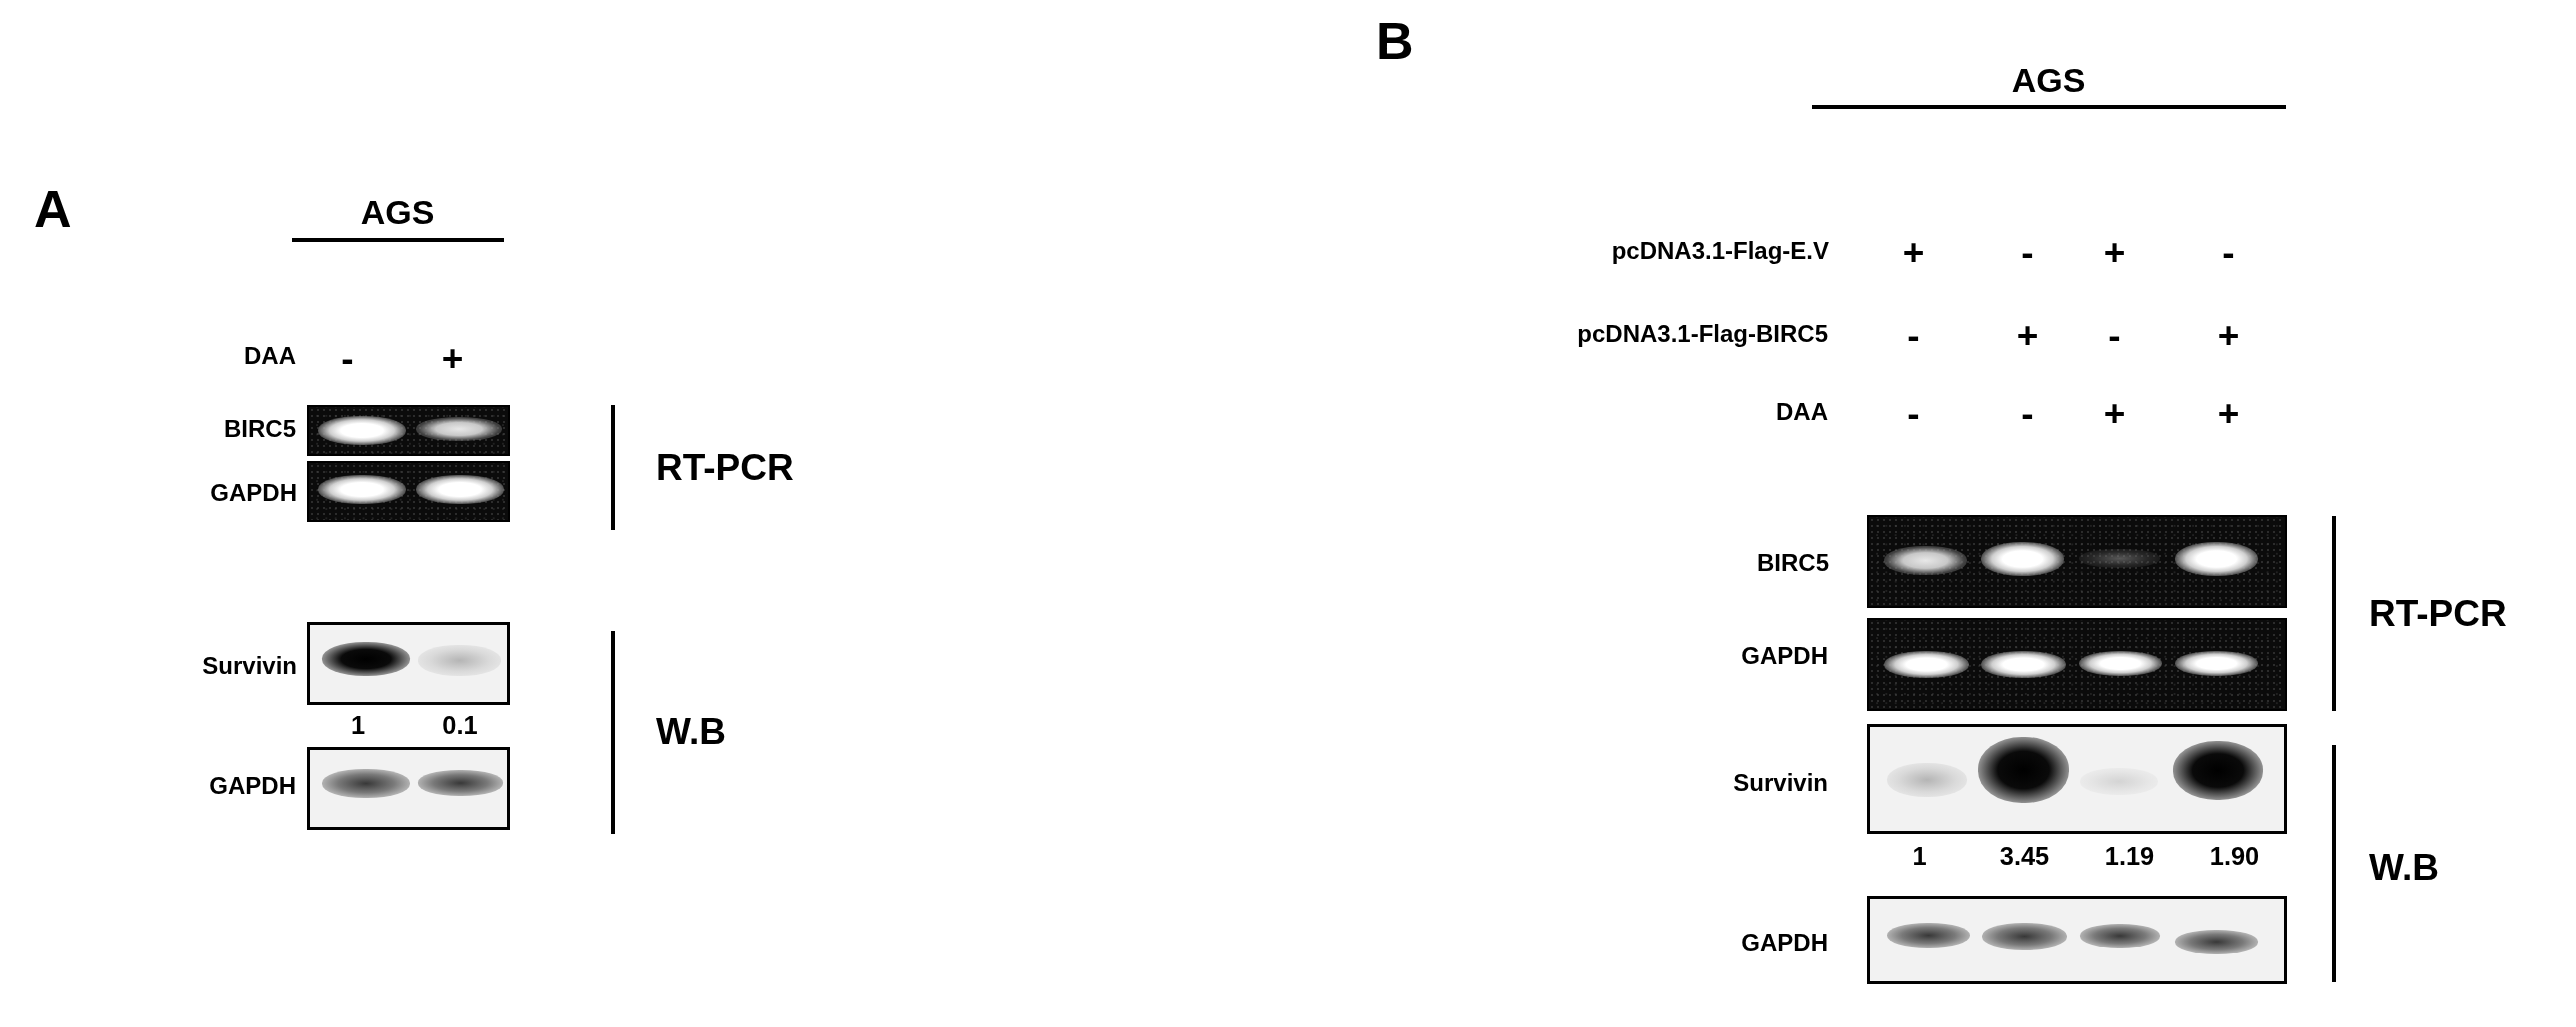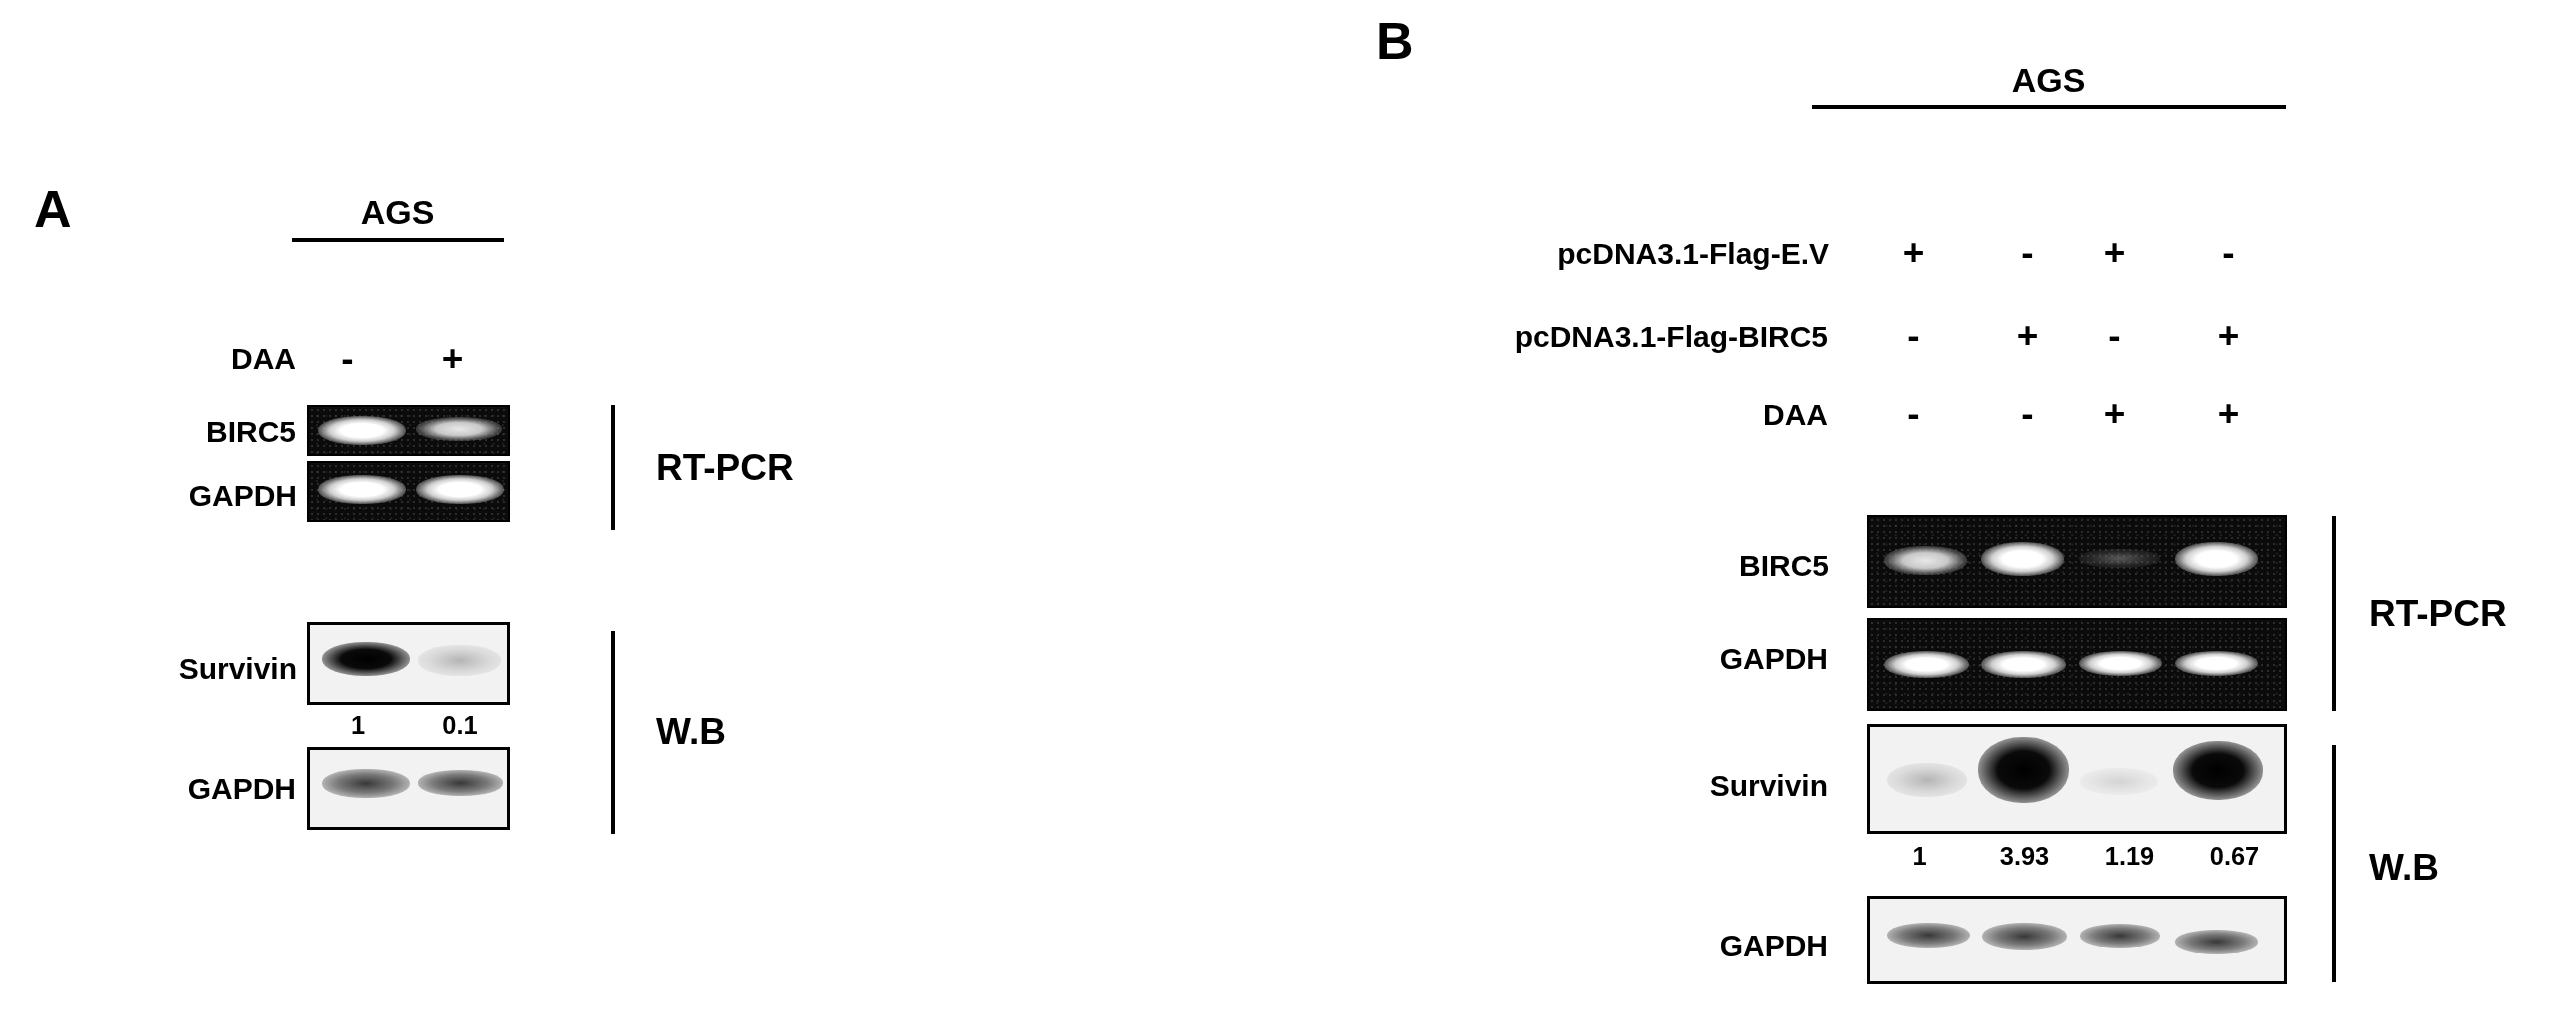--- a/index.html
+++ b/index.html
@@ -1,21 +1,21 @@
 <!DOCTYPE html>
 <html style="font-size:13.5px"><head>
 <meta charset="utf-8">
 <style>
   html,body{margin:0;padding:0;background:#fff;}
   body{width:2576px;height:1028px;position:relative;font-family:"Liberation Sans",sans-serif;color:#000;overflow:hidden;}
   .abs{position:absolute;}
   .panel-letter{font-weight:bold;font-size:52px;line-height:1;}
   .cell-header{font-weight:bold;font-size:34px;text-align:center;}
   .hrule{background:#000;}
-  .row-label{font-weight:bold;font-size:30px;text-align:right;white-space:nowrap;}
+  .row-label{font-weight:bold;font-size:24px;text-align:right;white-space:nowrap;}
   .row-label.italic{}
   .sign{font-weight:bold;font-size:37px;text-align:center;line-height:1;}
   .quant{font-weight:bold;font-size:25.4px;text-align:center;}
   .side-label{font-weight:bold;font-size:37px;white-space:nowrap;}
   .vbracket{background:#000;width:4.2px;}
   
   .gelbox{position:absolute;box-sizing:border-box;overflow:hidden;}
   .gel-dark{background:#0b0b0b;border:2.5px solid #000;}
   .gel-light{background:#f2f2f2;border:3.4px solid #000;}
   .band{position:absolute;border-radius:48%;}
@@ -120,23 +120,23 @@
 
 <div class="abs row-label" style="left:1604px;top:769px;width:224px;">Survivin</div>
 <div class="gelbox gel-light" style="left:1867px;top:724px;width:420px;height:110px;">
   <div class="band band-wfaint" style="left:17px;top:36px;width:80px;height:34px;"></div>
   <div class="band band-dark" style="left:108px;top:10.2px;width:91px;height:66px;"></div>
   <div class="band band-wvfaint" style="left:210px;top:41px;width:78px;height:27px;"></div>
   <div class="band band-dark" style="left:303px;top:13.5px;width:90px;height:59px;"></div>
 </div>
 
 <div class="abs quant" style="left:1867px;top:842px;width:105px;">1</div>
-<div class="abs quant" style="left:1972px;top:842px;width:105px;">3.93</div>
+<div class="abs quant" style="left:1972px;top:842px;width:105px;">3.45</div>
 <div class="abs quant" style="left:2077px;top:842px;width:105px;">1.19</div>
-<div class="abs quant" style="left:2182px;top:842px;width:105px;">0.67</div>
+<div class="abs quant" style="left:2182px;top:842px;width:105px;">1.90</div>
 
 <div class="abs row-label" style="left:1591px;top:929px;width:237px;">GAPDH</div>
 <div class="gelbox gel-light" style="left:1867px;top:896px;width:420px;height:88px;">
   <div class="band band-graydark" style="left:17px;top:24px;width:83px;height:25.4px;"></div>
   <div class="band band-graydark" style="left:112px;top:24px;width:85px;height:27px;"></div>
   <div class="band band-graydark" style="left:210px;top:25.4px;width:80px;height:24px;"></div>
   <div class="band band-graydark" style="left:305px;top:30.5px;width:83px;height:24px;"></div>
 </div>
 
 <div class="abs vbracket" style="left:2332px;top:516px;height:195px;"></div>

